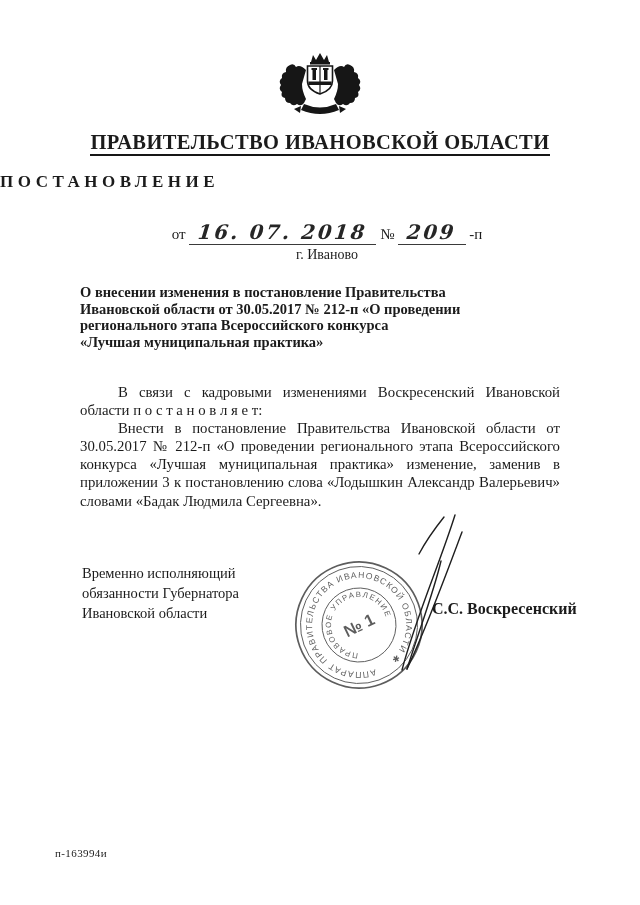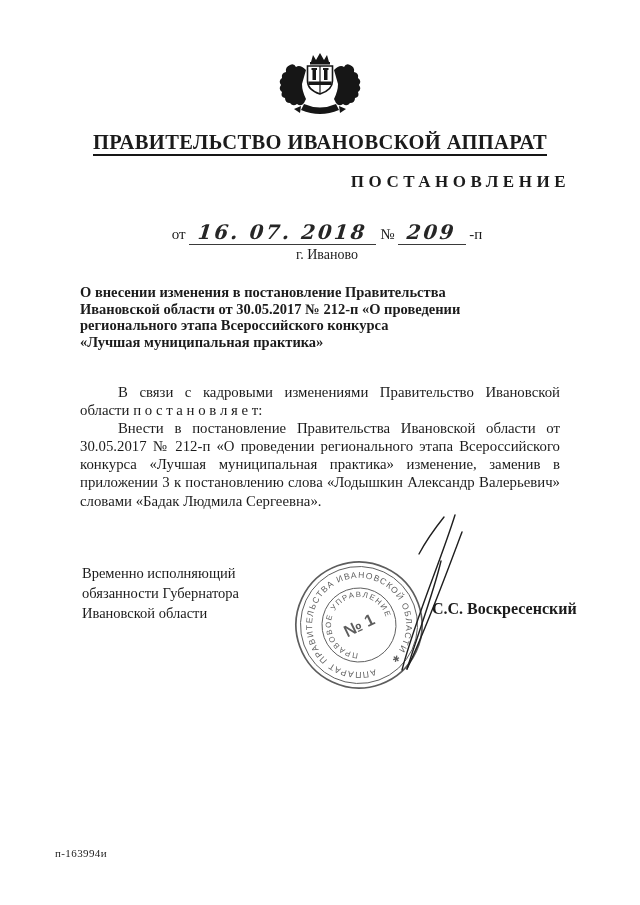--- a/index.html
+++ b/index.html
@@ -17,22 +17,22 @@
   }
   .org-name {
     position: absolute; top: 131px; left: 0; width: 640px;
     text-align: center;
     font-size: 20.5px; font-weight: bold; letter-spacing: 0.4px;
   }
   .org-name span {
     border-bottom: 2px solid #161616; padding-bottom: 1px;
   }
   .doc-type {
-    position: absolute; top: 172px; left: 18px; width: 552px;
-    text-align: right;
+    position: absolute; top: 172px; left: 0; width: 552px;
+    text-align: left;
     font-size: 17px; font-weight: bold; letter-spacing: 4.5px;
   }
   .date-line {
     position: absolute; top: 220px; left: 0; width: 640px;
     text-align: center; font-size: 15px; padding-left: 14px;
     box-sizing: border-box;
   }
   .blank {
     display: inline-block;
     border-bottom: 1.4px solid #3a3a3a;
@@ -100,42 +100,42 @@
       <path d="M32 18 q-6 -6 -10 -3 q-2 -4 -6 -2 q-5 2 -4 7 q-5 1 -4 6 q-4 3 -1 7 q-3 4 1 7 q-2 5 3 6 q0 5 5 5 q3 4 7 1 q4 3 7 -1 l2 -4 q-4 -8 -4 -15 z"></path>
       <path d="M60 18 q6 -6 10 -3 q2 -4 6 -2 q5 2 4 7 q5 1 4 6 q4 3 1 7 q3 4 -1 7 q2 5 -3 6 q0 5 -5 5 q-3 4 -7 1 q-4 3 -7 -1 l-2 -4 q4 -8 4 -15 z"></path>
       <path d="M30 52 q16 7 32 0 l3 6 q-19 8 -38 0 z"></path>
       <path d="M27 54 l-7 3 6 4 z"></path>
       <path d="M65 54 l7 3 -6 4 z"></path>
     </g>
   </svg>
 </div>
 
 <div class="org-name">
-  <span>ПРАВИТЕЛЬСТВО ИВАНОВСКОЙ АППАРАТ</span>
+  <span>ПРАВИТЕЛЬСТВО ИВАНОВСКОЙ ОБЛАСТИ</span>
 </div>
 
 <div class="doc-type">ПОСТАНОВЛЕНИЕ</div>
 
 <div class="date-line">
   <span>от</span>
   <span class="blank"><span class="hand">16. 07. 2018</span></span>
   <span>№</span>
   <span class="blank"><span class="hand">209</span></span>
   <span>-п</span>
 </div>
 
 <div class="city">г. Иваново</div>
 
 <div class="subject">О внесении изменения в постановление Правительства
 Ивановской области от 30.05.2017 № 212-п «О проведении
 регионального этапа Всероссийского конкурса
 «Лучшая муниципальная практика»</div>
 
 <div class="body-text">
-  <p>В связи с кадровыми изменениями Правительство Ивановской области п о с т а н о в л я е т:</p>
+  <p>В связи с кадровыми изменениями Воскресенский Ивановской области п о с т а н о в л я е т:</p>
   <p>Внести в постановление Правительства Ивановской области от 30.05.2017 № 212-п «О проведении регионального этапа Всероссийского конкурса «Лучшая муниципальная практика» изменение, заменив в приложении 3 к постановлению слова «Лодышкин Александр Валерьевич» словами «Бадак Людмила Сергеевна».</p>
 </div>
 
 <div class="sig-title">Временно исполняющий
 обязанности Губернатора
 Ивановской области</div>
 
 <svg class="stamp" width="134" height="134" viewBox="0 0 134 134" xmlns="http://www.w3.org/2000/svg">
   <defs>
     <path id="arcOuter" d="M 67 114 A 47 47 0 1 1 67.01 114"></path>

